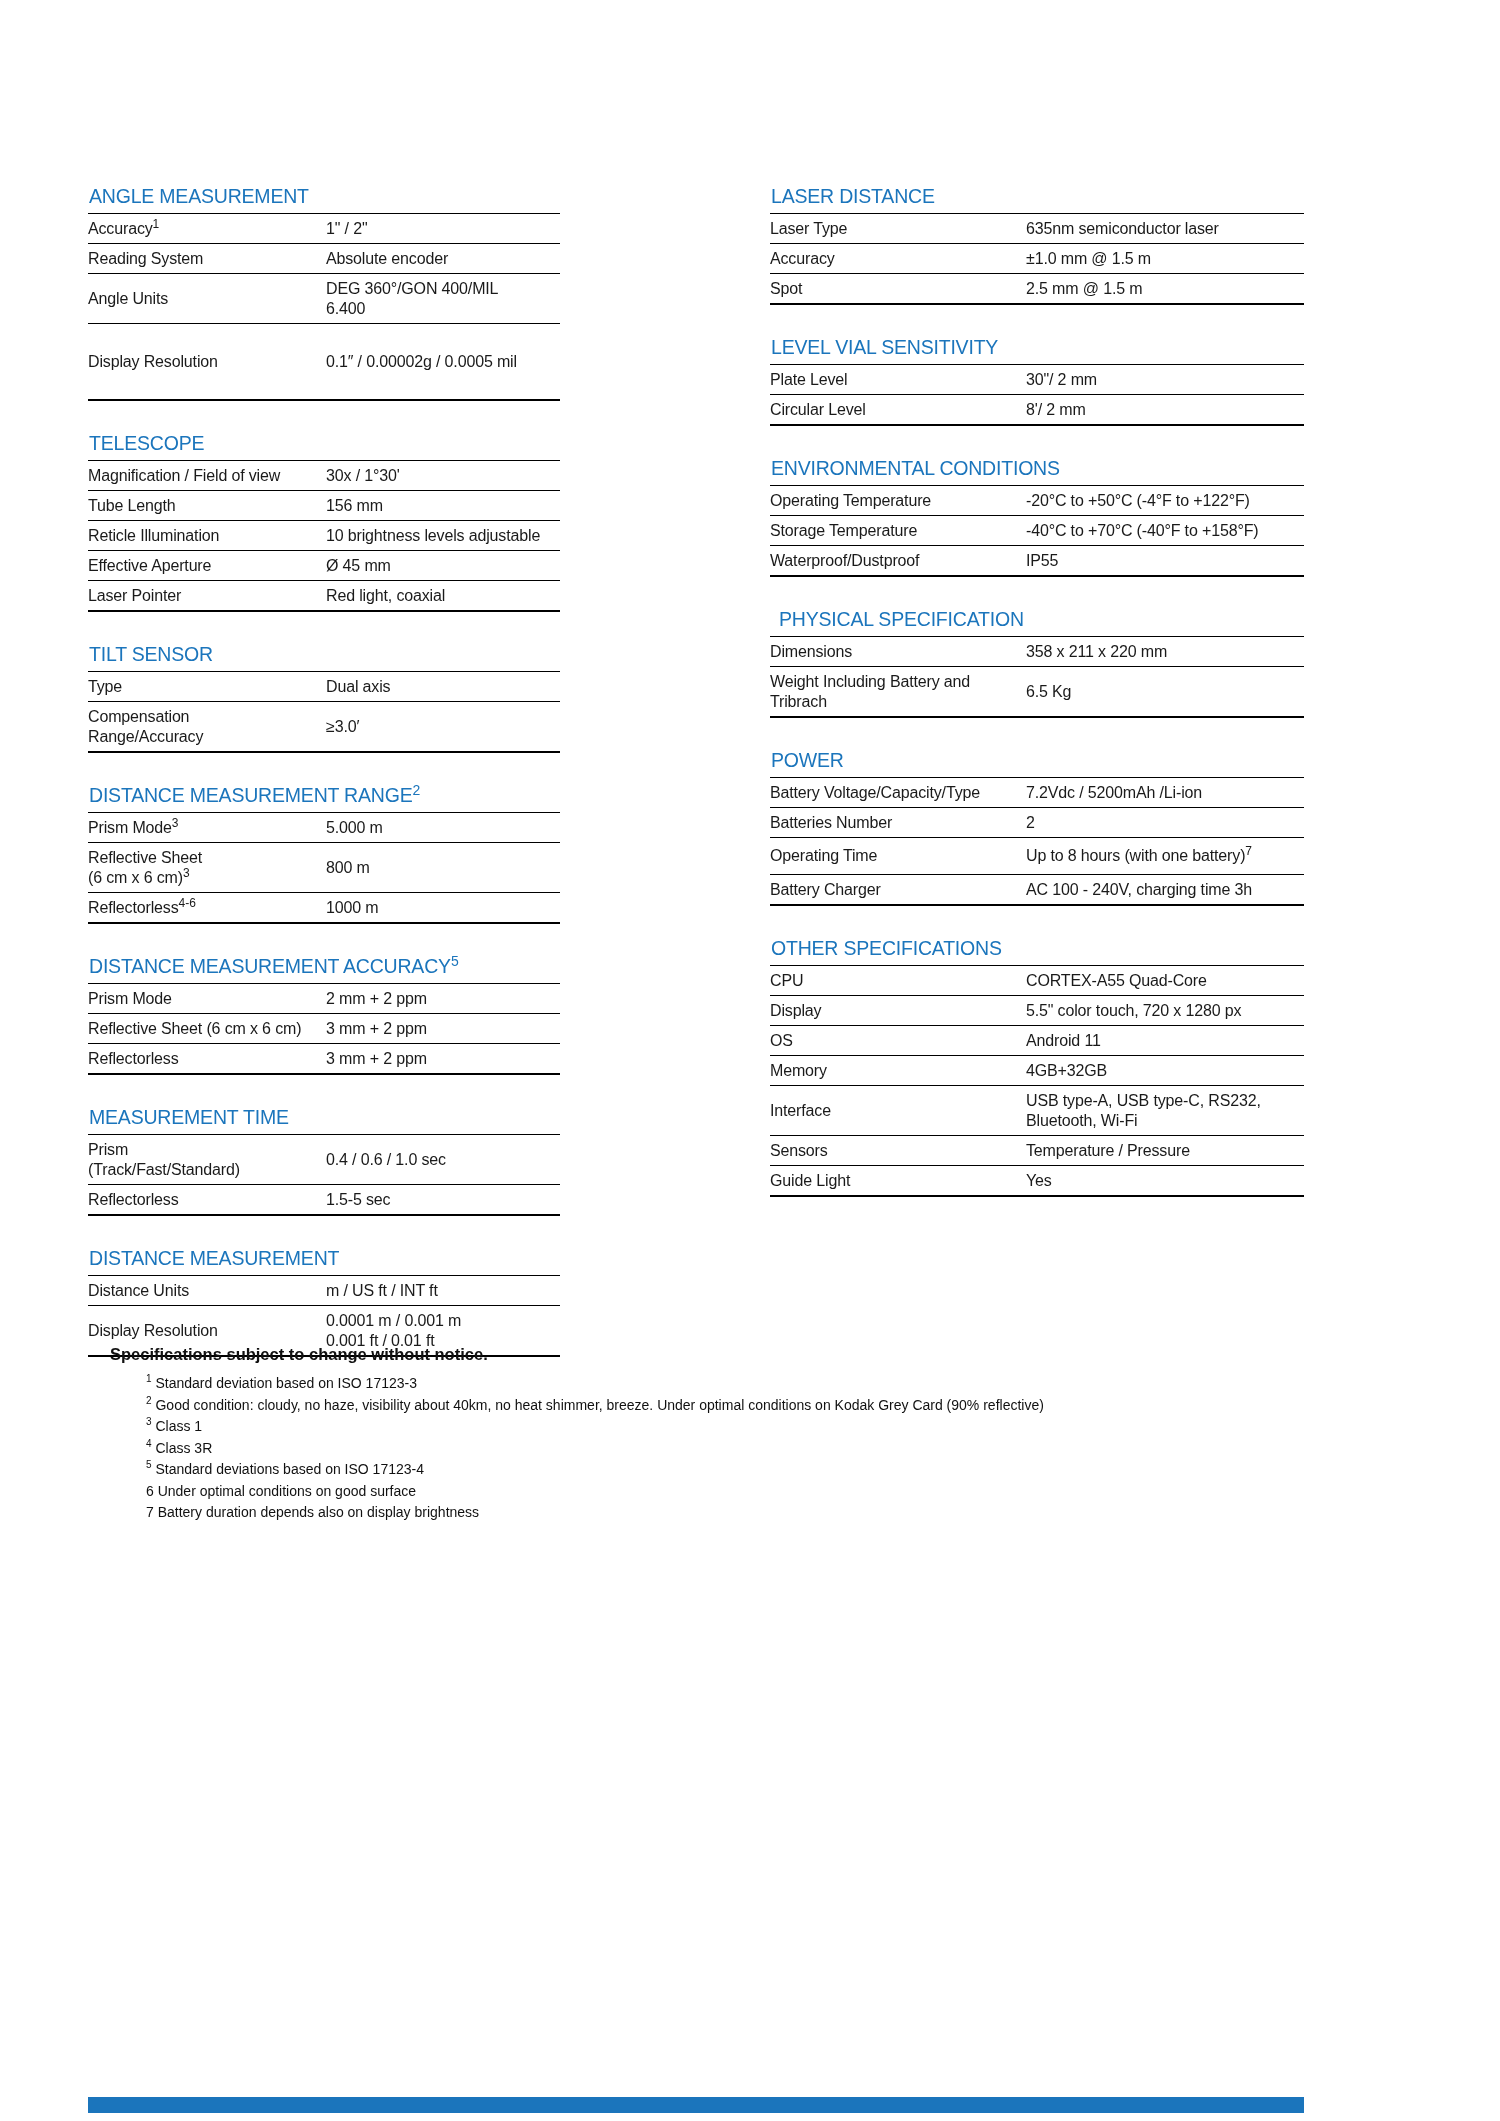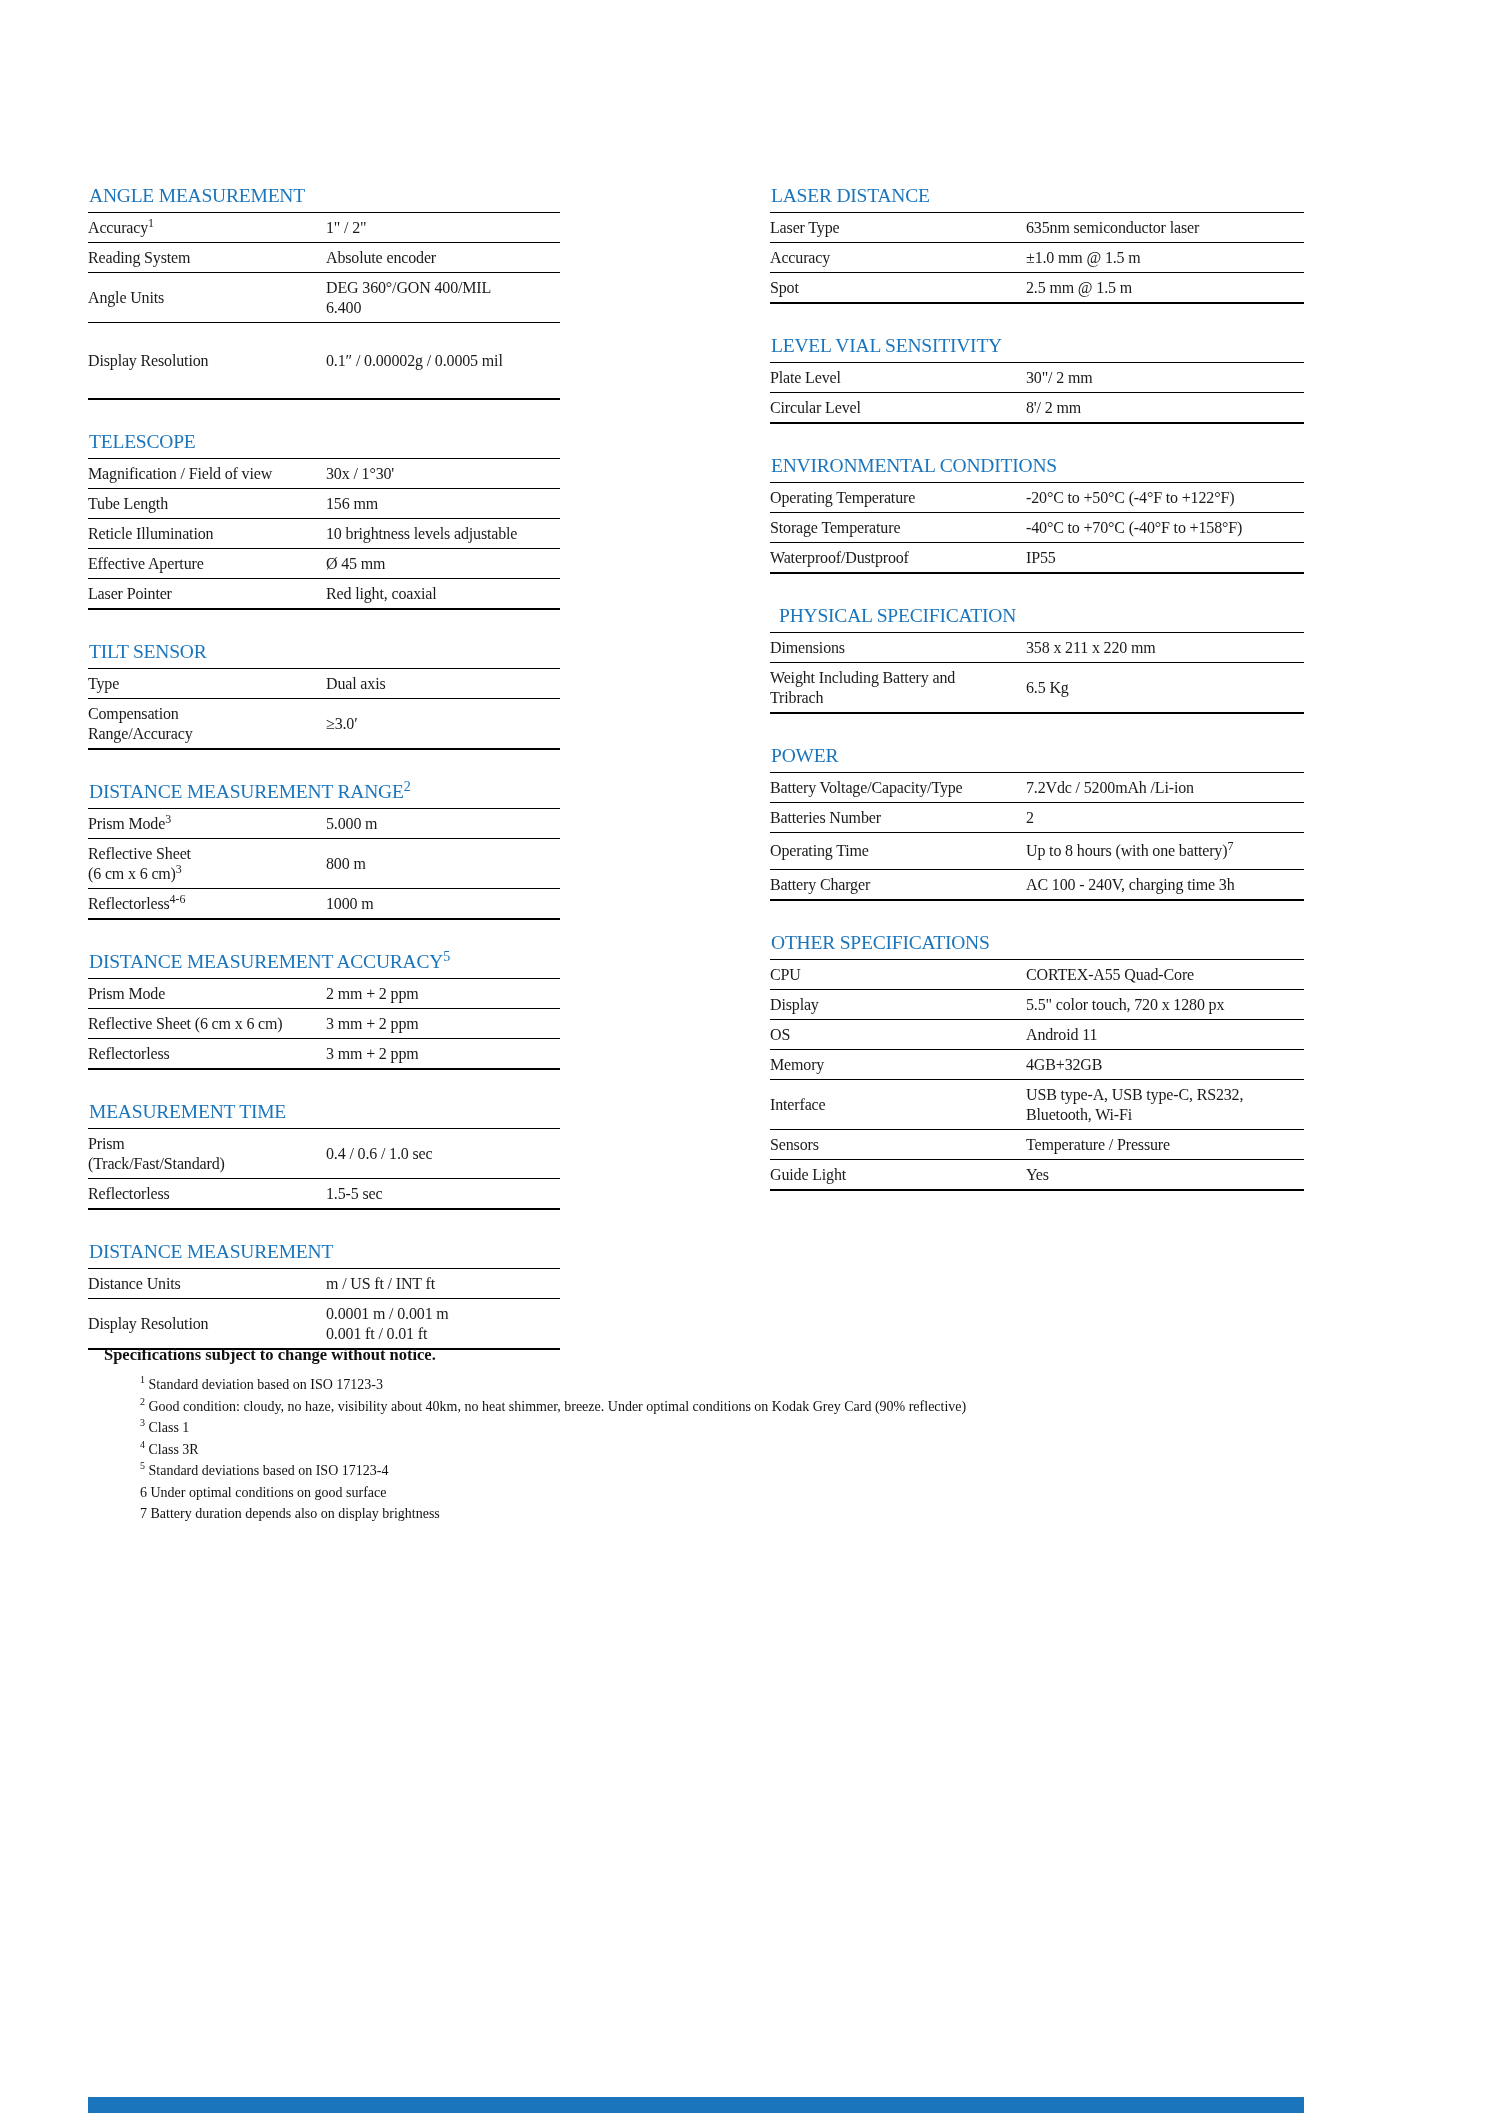--- a/index.html
+++ b/index.html
@@ -1,18 +1,18 @@
 <!DOCTYPE html>
 <html><head>
 <meta charset="utf-8">
 <style>
   html,body { margin:0; padding:0; background:#fff; }
   .page {
     position:relative; width:1304px; height:2121px; background:#ffffff;
-    font-family:Liberation Serif, serif; color:#1a1a1a; overflow:hidden;
+    font-family:Liberation Sans, sans-serif; color:#1a1a1a; overflow:hidden;
   }
   .col { position:absolute; top:185px; }
   .col-left  { left:88px;  width:472px; }
   .col-right { left:770px; width:650px; }
 
   .section { margin-bottom:31px; }
   .section-title {
     margin:0; font-size:19.5px; font-weight:400; letter-spacing:-0.2px;
     color:#1b75bc; padding:0 0 5px 1px; border-bottom:1.6px solid #000;
   }
@@ -32,21 +32,21 @@
   .value { flex:1 1 auto; }
   .row.no-value .label { flex:1 1 auto; }
   
   .col-left .section:nth-of-type(1) .row:nth-of-type(4) { min-height:66px; }
   
   .col-right .section:nth-of-type(5) .row:nth-of-type(3) { min-height:27px; }
 
   sup.mark { font-size:12px; line-height:0; vertical-align:super; letter-spacing:0; }
   .section-title sup.mark { font-size:14px; }
 
-  .footnotes { position:absolute; left:104px; top:1345px; width:1290px; }
+  .footnotes { position:absolute; left:110px; top:1345px; width:1290px; }
   .footnotes-title { font-size:16.5px; font-weight:bold; margin:0 0 9px 0; color:#111; }
   .footnote { font-size:14px; line-height:21.5px; color:#111;margin-left:36px; }
   .footnote sup.mark { font-size:10px; }
 
   .footer-bar {
     position:absolute; left:88px; top:2097px; width:1326px; height:16px;
     background:#1b75bc;
   }
 </style>
 </head>

